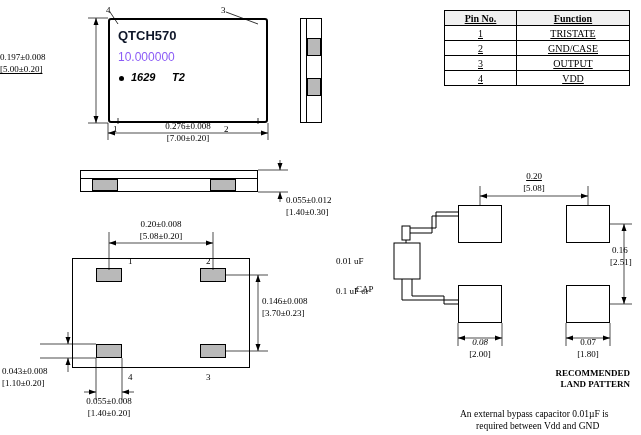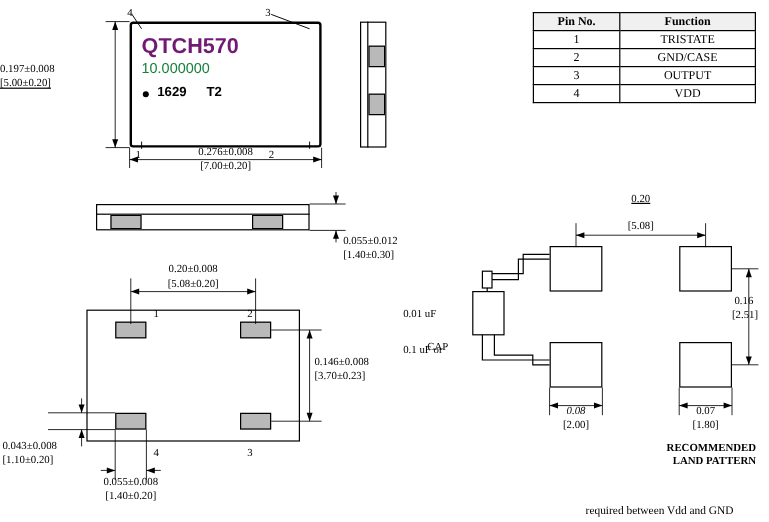--- a/index.html
+++ b/index.html
@@ -64,54 +64,56 @@
     position: absolute;
     background: #ffffff;
     border: 1px solid #000;
     box-sizing: border-box;
   }
   .pin-table {
     position: absolute;
     border-collapse: collapse;
     font-family: "Liberation Serif", serif;
     font-size: 10px;
+    text-decoration: underline;
   }
   .pin-table th, .pin-table td {
     border: 1px solid #000;
     text-align: center;
     padding: 1px 4px;
     height: 15px;
     box-sizing: border-box;
   }
   .pin-table th {
     background: #f0f0f0;
     font-weight: bold;
   }
   .dev-title {
     position: absolute;
     font-family: "Liberation Sans", sans-serif;
-    font-size: 18px;
+    font-size: 13px;
     font-weight: bold;
-    color: #701a75;
+    color: #0f172a;
     white-space: pre;
   }
   .dev-freq {
     position: absolute;
     font-family: "Liberation Sans", sans-serif;
     font-size: 12px;
-    color: #15803d;
+    color: #8b5cf6;
     white-space: pre;
   }
   .dev-code {
     position: absolute;
     font-family: "Liberation Sans", sans-serif;
     font-size: 11px;
     font-weight: bold;
     color: #000;
     white-space: pre;
+    font-style: italic;
   }
   .dot {
     position: absolute;
     width: 5px;
     height: 5px;
     border-radius: 50%;
     background: #000;
   }
   .note {
     position: absolute;
@@ -299,21 +301,21 @@
   <div class="txt" style="left:336px; top:256px;">0.01 uF</div>
   <div class="txt" style="left:336px; top:284px;margin-left:20px;">CAP</div>
 
   <svg class="ov" width="641" height="435">
     <line x1="480" y1="186" x2="480" y2="206" stroke="#000" stroke-width="0.7"></line>
     <line x1="588" y1="186" x2="588" y2="206" stroke="#000" stroke-width="0.7"></line>
     <line x1="480" y1="196" x2="588" y2="196" stroke="#000" stroke-width="0.7"></line>
     <polygon points="480,196 487,193.5 487,198.5" fill="#000"></polygon>
     <polygon points="588,196 581,193.5 581,198.5" fill="#000"></polygon>
   </svg>
-  <div class="txt c" style="left:484px; top:160px; width:100px;text-decoration:underline;">0.20</div>
+  <div class="txt c" style="left:484px; top:171px; width:100px;text-decoration:underline;">0.20</div>
   <div class="txt c" style="left:484px; top:183px; width:100px;">[5.08]</div>
 
   <svg class="ov" width="641" height="435">
     <line x1="610" y1="224" x2="632" y2="224" stroke="#000" stroke-width="0.7"></line>
     <line x1="610" y1="304" x2="632" y2="304" stroke="#000" stroke-width="0.7"></line>
     <line x1="624" y1="224" x2="624" y2="304" stroke="#000" stroke-width="0.7"></line>
     <polygon points="624,224 621.5,231 626.5,231" fill="#000"></polygon>
     <polygon points="624,304 621.5,297 626.5,297" fill="#000"></polygon>
   </svg>
   <div class="txt" style="left:612px; top:245px;">0.16</div>
@@ -335,15 +337,16 @@
     <line x1="566" y1="338" x2="610" y2="338" stroke="#000" stroke-width="0.7"></line>
     <polygon points="566,338 573,335.5 573,340.5" fill="#000"></polygon>
     <polygon points="610,338 603,335.5 603,340.5" fill="#000"></polygon>
   </svg>
   <div class="txt c" style="left:538px; top:337px; width:100px;">0.07</div>
   <div class="txt c" style="left:538px; top:349px; width:100px;">[1.80]</div>
 
   <div class="rec-label" style="left:500px; top:368px; width:130px;">RECOMMENDED</div>
   <div class="rec-label" style="left:500px; top:379px; width:130px;">LAND PATTERN</div>
 
-  <div class="note" style="left:472px; top:420px;padding-left:16px;">required between Vdd and GND</div>
+  <div class="note" style="left:460px; top:408px;">An external bypass capacitor 0.01µF is</div>
+  <div class="note" style="left:460px; top:420px;padding-left:16px;">required between Vdd and GND</div>
 
 </div>
 
 </body></html>

